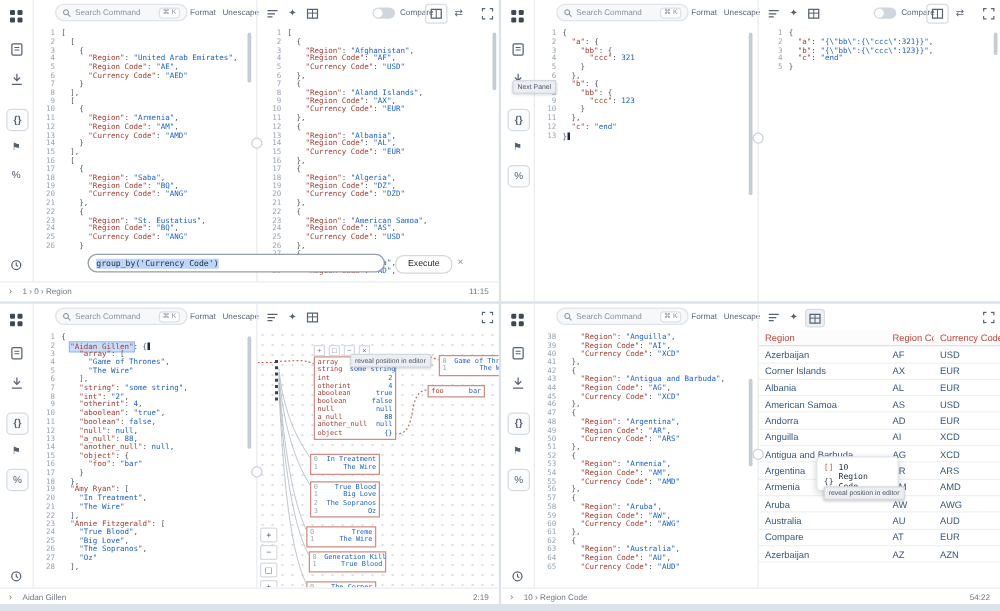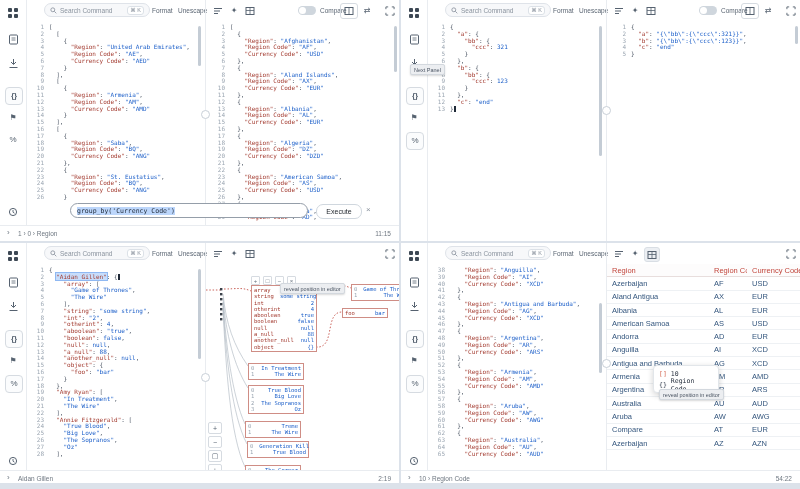--- a/index.html
+++ b/index.html
@@ -716,21 +716,21 @@
           <span>Region</span>
           <span>Region Code</span>
           <span>Currency Code</span>
         </div>
         <div class="trow">
           <span>Azerbaijan</span>
           <span>AF</span>
           <span>USD</span>
         </div>
         <div class="trow">
-          <span>Aland Antigua</span>
+          <span>Corner Islands</span>
           <span>AX</span>
           <span>EUR</span>
         </div>
         <div class="trow">
           <span>Albania</span>
           <span>AL</span>
           <span>EUR</span>
         </div>
         <div class="trow">
           <span>American Samoa</span>
@@ -746,38 +746,38 @@
           <span>Anguilla</span>
           <span>AI</span>
           <span>XCD</span>
         </div>
         <div class="trow">
           <span>Antigua and Barbuda</span>
           <span>AG</span>
           <span>XCD</span>
         </div>
         <div class="trow">
+          <span>Argentina</span>
+          <span>AR</span>
+          <span>ARS</span>
+        </div>
+        <div class="trow">
           <span>Armenia</span>
           <span>AM</span>
           <span>AMD</span>
         </div>
         <div class="trow">
-          <span>Argentina</span>
-          <span>AR</span>
-          <span>ARS</span>
+          <span>Aruba</span>
+          <span>AW</span>
+          <span>AWG</span>
         </div>
         <div class="trow">
           <span>Australia</span>
           <span>AU</span>
           <span>AUD</span>
-        </div>
-        <div class="trow">
-          <span>Aruba</span>
-          <span>AW</span>
-          <span>AWG</span>
         </div>
         <div class="trow">
           <span>Compare</span>
           <span>AT</span>
           <span>EUR</span>
         </div>
         <div class="trow">
           <span>Azerbaijan</span>
           <span>AZ</span>
           <span>AZN</span>

